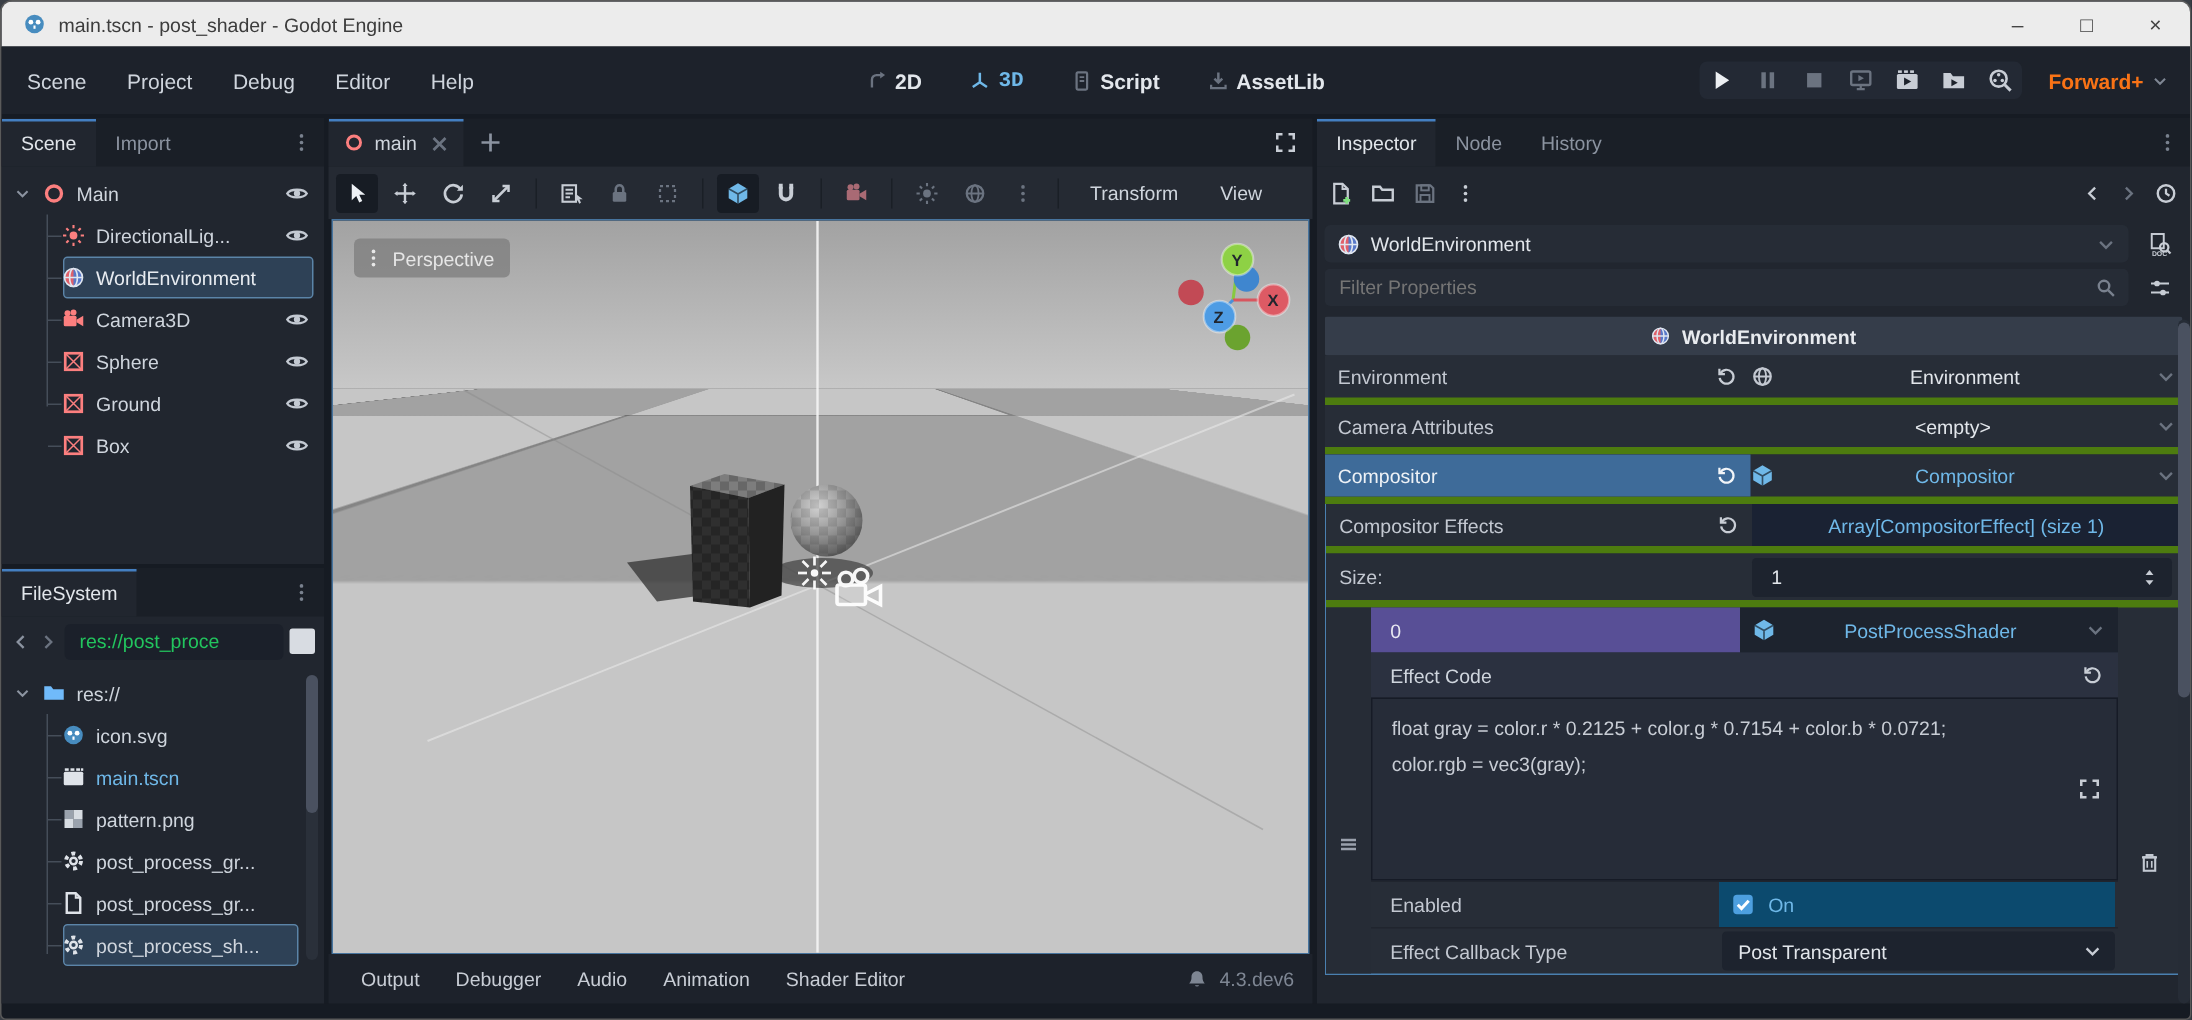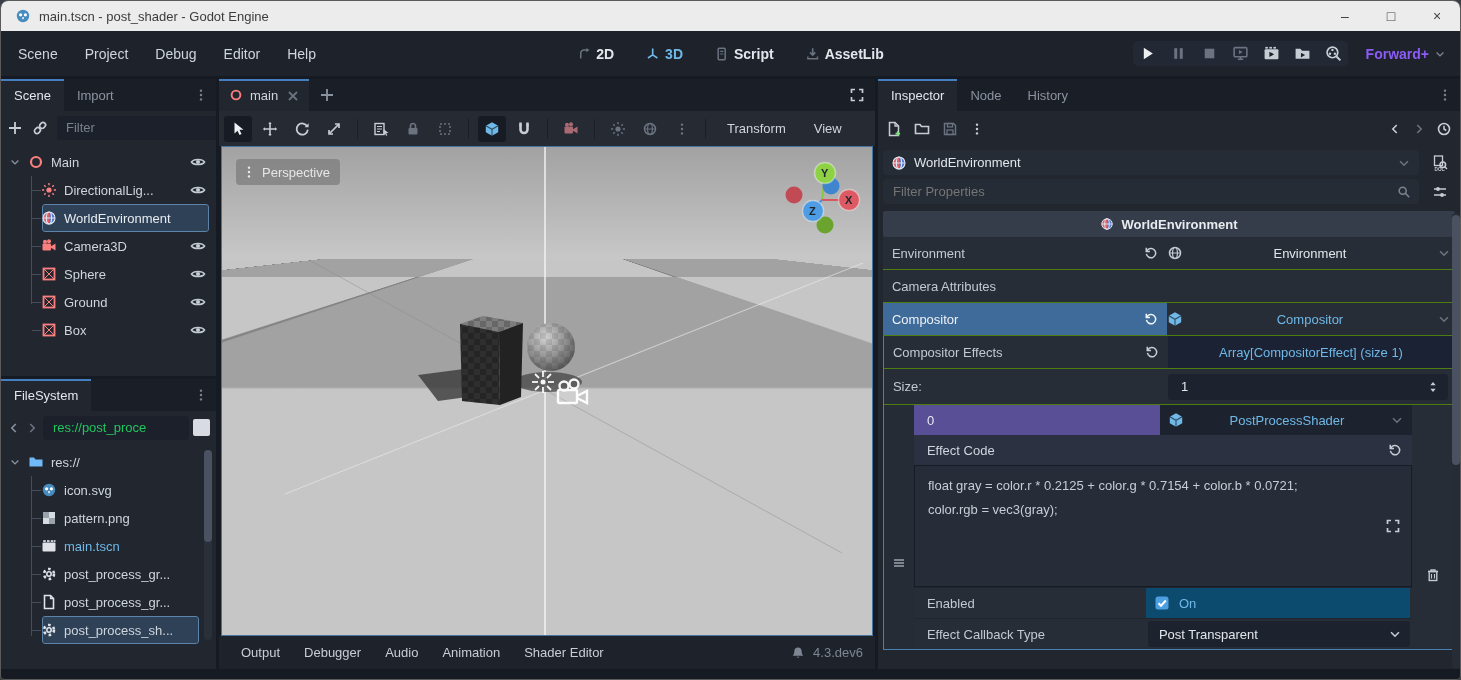--- a/index.html
+++ b/index.html
@@ -8,24 +8,24 @@
   
   .titlebar{height:30px;background:#ececec;display:flex;align-items:center;color:#3c3c3c;font-size:13px;}
   .titlebar .ticon{margin:0 8px 0 14px;display:flex;}
   .win-controls{margin-left:auto;display:flex;height:100%;}
   .win-btn{width:46px;display:flex;align-items:center;justify-content:center;font-size:14px;color:#444;}
   
   .menubar{height:45px;background:#1d222b;display:flex;align-items:center;color:#cfd5dd;font-size:14px;position:relative;}
   .menu-item{padding:6px 10px;margin-left:7px;border-radius:3px;}
   .ctx-switch{position:absolute;left:50%;transform:translateX(-50%);display:flex;align-items:center;gap:16px;}
   .ctx-btn{display:flex;align-items:center;gap:5px;padding:5px 8px;border-radius:3px;font-weight:bold;color:#e3e7ec;}
-  .ctx-btn.active{color:#6fb8e8;}
+  .ctx-btn.active{color:#6fb8e8;font-family:Liberation Mono, monospace;}
   .run-bar{position:absolute;right:112px;display:flex;align-items:center;background:#232934;border-radius:5px;padding:4px 6px;gap:14px;}
   .run-bar .ic{width:17px;height:17px;}
-  .renderer{position:absolute;right:14px;display:flex;align-items:center;gap:5px;color:#8b5cf6;font-weight:bold;font-size:14px;}
+  .renderer{position:absolute;right:14px;display:flex;align-items:center;gap:5px;color:#f97316;font-weight:bold;font-size:14px;}
   .renderer .ic{width:12px;height:12px;color:#7e8693;}
   
   .workspace{display:flex;height:593px;padding-top:3px;background:#161b23;gap:3px;}
   .left-col{width:215px;display:flex;flex-direction:column;gap:3px;}
   .center-col{width:657px;display:flex;flex-direction:column;}
   .right-col{width:583px;}
   .dock{background:#21262f;overflow:hidden;position:relative;}
   
   .tabbar{height:32px;background:#1a1f27;display:flex;align-items:stretch;font-size:13px;color:#8b93a0;position:relative;}
   .tab{display:flex;align-items:center;padding:0 13px;gap:6px;}
@@ -83,21 +83,21 @@
   .bb-item{padding:5px 10px;border-radius:3px;}
   .bb-right{margin-left:auto;display:flex;align-items:center;gap:8px;color:#7e8693;}
   
   .insp-toolbar{height:35px;display:flex;align-items:center;padding:0 8px;gap:12px;color:#c8cdd5;}
   .insp-toolbar .right{margin-left:auto;display:flex;align-items:center;gap:10px;}
   .insp-row{display:flex;align-items:center;gap:6px;padding:0 5px;margin-top:4px;}
   .sel-box{flex:1;height:25px;background:#262c36;border-radius:4px;display:flex;align-items:center;gap:7px;padding:0 8px;color:#e2e6eb;font-size:13px;}
   .side-btn{width:30px;display:flex;justify-content:center;color:#c8cdd5;}
   .insp-content{margin:7px 5px 0 5px;position:relative;height:456px;overflow:hidden;font-size:13px;color:#c3c8d1;}
   .sect-hdr{height:26px;background:#353d4a;display:flex;align-items:center;justify-content:center;gap:7px;color:#e8ebef;font-weight:bold;border-radius:2px;}
-  .prow{height:33px;display:flex;align-items:center;background:#272d37;border-bottom:1px solid #4d7c0f;}
+  .prow{height:33px;display:flex;align-items:center;background:#272d37;border-bottom:5px solid #4d7c0f;}
   .plabelwrap{width:284px;height:100%;display:flex;align-items:center;justify-content:space-between;padding:0 9px;flex:none;}
   .plabelwrap.hl{background:#3e6b99;color:#eef2f6;}
   .pvaluewrap{flex:1;display:flex;align-items:center;height:100%;padding-right:4px;}
   .pvalue{flex:1;text-align:center;}
   .bluebox{border:1px solid #4a80b0;border-top:none;background:#272d37;}
   .fx-value{flex:1;align-self:stretch;display:flex;align-items:center;justify-content:center;background:#1a2233;color:#6fb8e8;}
   .size-field{flex:1;height:26px;margin-right:6px;background:#1d232e;border-radius:3px;display:flex;align-items:center;color:#e2e6eb;padding:0 8px 0 13px;}
   .elem-wrap{display:flex;align-items:stretch;}
   .drag-strip{width:30px;background:#262c36;display:flex;align-items:flex-end;justify-content:center;padding-bottom:78px;color:#9aa1ad;}
   .elem-col{flex:1;display:flex;flex-direction:column;}
@@ -452,36 +452,20 @@
             </div>
           <div class="tab">
               <span>Import</span>
             </div>
           <div class="tab-dots">
               <svg class="ic14">
                 <use href="#s-dots"></use>
               </svg>
             </div>
         </div>
-        <div class="dock-toolbar">
-          <svg class="ic">
-              <use href="#s-plus"></use>
-            </svg>
-          <svg class="ic">
-              <use href="#s-link"></use>
-            </svg>
-          <div class="filter-box">
-            <input placeholder="Filter" style="">
-
-          </div>
-
-          <svg class="ic14">
-              <use href="#s-dots"></use>
-            </svg>
-        </div>
         <div class="tree">
           <div class="vline" style="left:30px;top:32px;height:128px"></div>
           <div class="trow">
             <svg class="ic14 arrow">
                 <use href="#s-chevd"></use>
               </svg>
             <svg class="ic" style="color:#fc7f7f">
                 <use href="#s-node3d"></use>
               </svg>
             <span class="tlabel">Main</span>
@@ -586,31 +570,31 @@
           </div>
           <div class="trow indent1">
             <div class="hstub" style="left:31px;top:14px;width:9px"></div>
             <svg class="ic">
                 <use href="#s-godot"></use>
               </svg>
             <span class="tlabel">icon.svg</span>
           </div>
           <div class="trow indent1">
             <div class="hstub" style="left:31px;top:14px;width:9px"></div>
-            <svg class="ic">
-                <use href="#s-checker"></use>
-              </svg>
-            <span class="tlabel">pattern.png</span>
-          </div>
-          <div class="trow indent1">
-            <div class="hstub" style="left:31px;top:14px;width:9px"></div>
             <svg class="ic" style="color:#dfe3e9">
                 <use href="#s-film"></use>
               </svg>
             <span class="tlabel blue-text">main.tscn</span>
+          </div>
+          <div class="trow indent1">
+            <div class="hstub" style="left:31px;top:14px;width:9px"></div>
+            <svg class="ic">
+                <use href="#s-checker"></use>
+              </svg>
+            <span class="tlabel">pattern.png</span>
           </div>
           <div class="trow indent1">
             <div class="hstub" style="left:31px;top:14px;width:9px"></div>
             <svg class="ic" style="color:#dfe3e9">
                 <use href="#s-gear"></use>
               </svg>
             <span class="tlabel">post_process_gr...</span>
           </div>
           <div class="trow indent1">
             <div class="hstub" style="left:31px;top:14px;width:9px"></div>
@@ -920,20 +904,26 @@
             <svg class="ic14 dim">
                 <use href="#s-chevd"></use>
               </svg>
           </div>
         </div>
 
         <div class="prow">
           <div class="plabelwrap">
               <span>Camera Attributes</span>
             </div>
+          <div class="pvaluewrap">
+            <span class="pvalue" style="color:#e2e6eb">&lt;empty&gt;</span>
+            <svg class="ic14 dim">
+                <use href="#s-chevd"></use>
+              </svg>
+          </div>
         </div>
 
         <div class="prow">
           <div class="plabelwrap hl">
             <span>Compositor</span>
             <svg class="ic14" style="color:#f2f5f8">
                 <use href="#s-revert"></use>
               </svg>
           </div>
           <div class="pvaluewrap">

